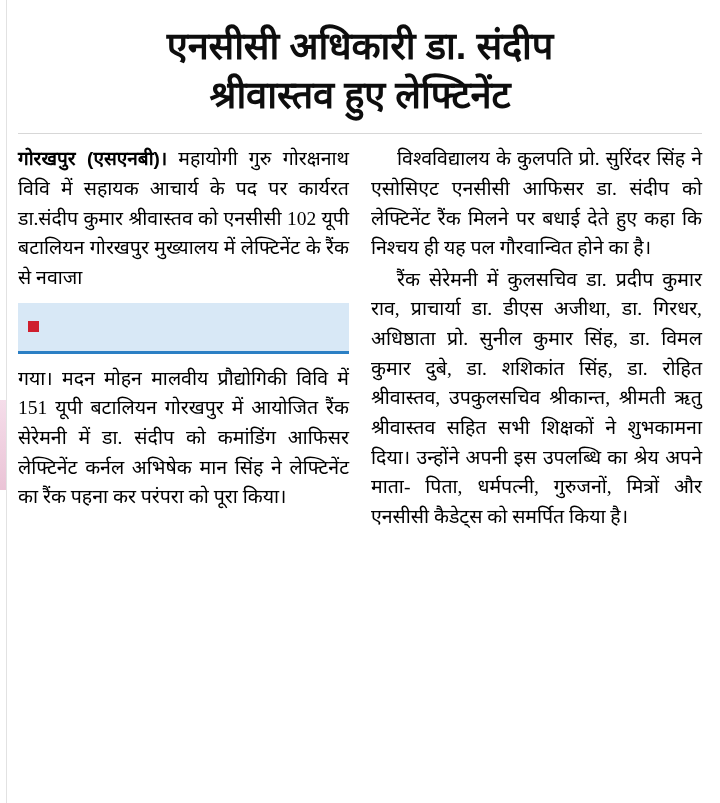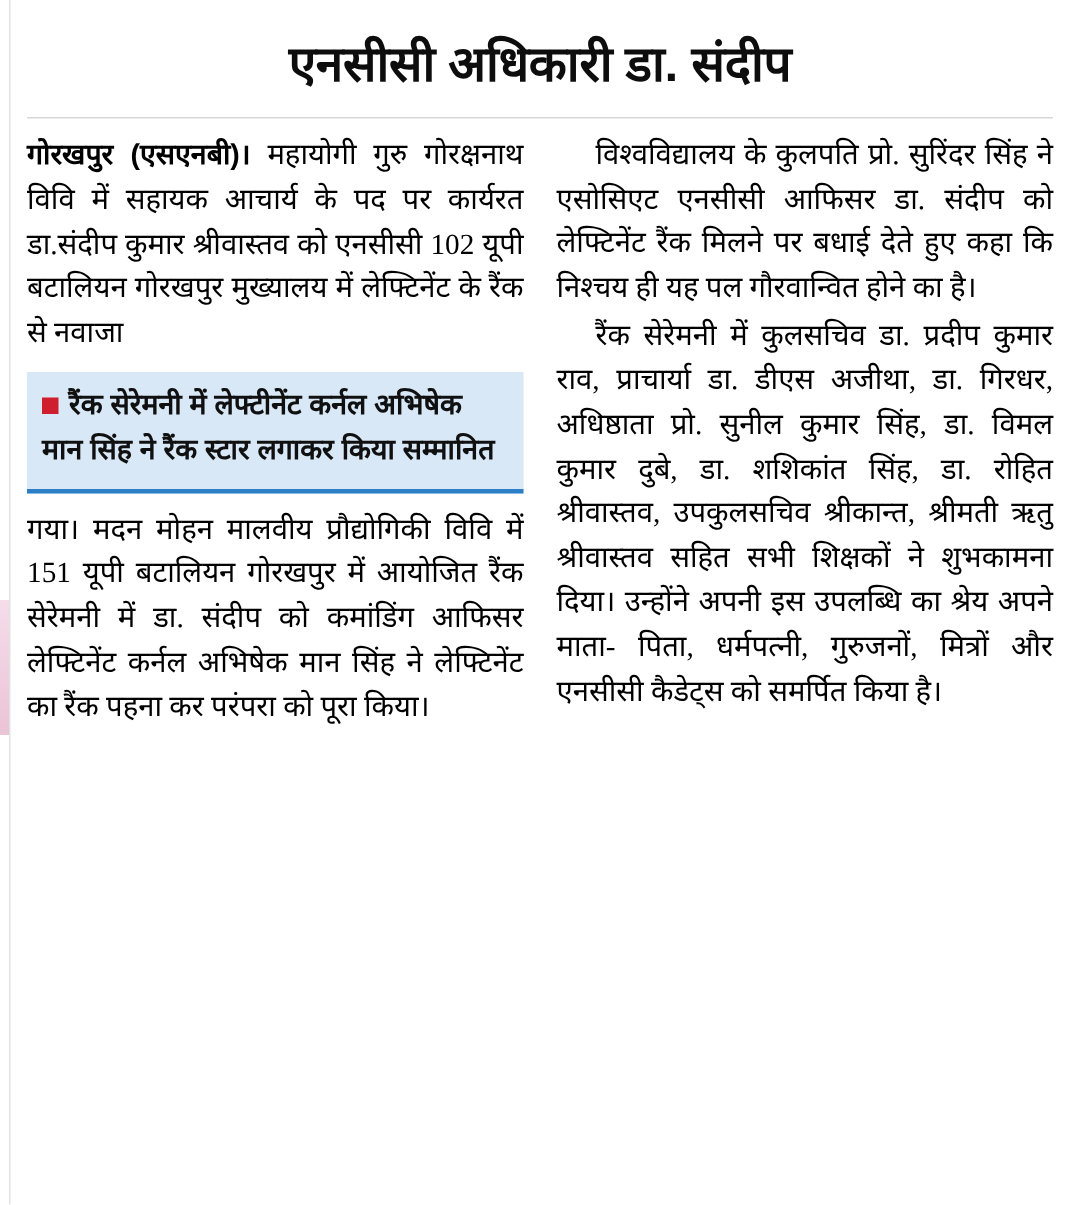--- a/index.html
+++ b/index.html
@@ -39,21 +39,21 @@
     width: 6px;
     height: 90px;
     background: linear-gradient(to bottom, #f3d7e6, #e7b9cf);
     opacity: .85;
   }
 
   .headline {
     text-align: center;
     font-family: "Liberation Sans", "DejaVu Sans", sans-serif;
     font-weight: 700;
-    font-size: 33px;
+    font-size: 38px;
     line-height: 1.28;
     letter-spacing: -0.2px;
     color: #0d0d0d;
     margin: 6px 10px 14px 10px;
   }
   .headline .l1 { display: block; }
   .headline .l2 { display: block; }
 
   .rule-top {
     height: 1px;
@@ -117,31 +117,32 @@
 </style>
 </head>
 <body>
 
 <div class="page">
   <div class="edge-rule"></div>
   <div class="edge-mark"></div>
 
   <h1 class="headline">
     <span class="l1">एनसीसी अधिकारी डा. संदीप</span>
+    <span class="l2">श्रीवास्तव हुए लेफ्टिनेंट</span>
   </h1>
 
   <div class="rule-top"></div>
 
   <div class="columns">
 
     <div class="col">
       <p><span class="lead-label">गोरखपुर (एसएनबी)।</span><span> महायोगी गुरु गोरक्षनाथ विवि में सहायक आचार्य के पद पर कार्यरत डा.संदीप कुमार श्रीवास्तव को एनसीसी 102 यूपी बटालियन गोरखपुर मुख्यालय में लेफ्टिनेंट के रैंक से नवाजा</span></p>
 
       <div class="callout">
-        <p><span class="bullet"></span><span>रैंक सेरेमनी में लेफ्टीनेंट कर्नल अभिषेक मान सिंह ने रैंक स्टार लगाकर किया सम्मानित</span></p>
+        <p><span class="bullet"></span></p>
       </div>
 
       <p>गया। मदन मोहन मालवीय प्रौद्योगिकी विवि में 151 यूपी बटालियन गोरखपुर में आयोजित रैंक सेरेमनी में डा. संदीप को कमांडिंग आफिसर लेफ्टिनेंट कर्नल अभिषेक मान सिंह ने लेफ्टिनेंट का रैंक पहना कर परंपरा को पूरा किया।</p>
     </div>
 
     <div class="col">
       <p class="indent">विश्वविद्यालय के कुलपति प्रो. सुरिंदर सिंह ने एसोसिएट एनसीसी आफिसर डा. संदीप को लेफ्टिनेंट रैंक मिलने पर बधाई देते हुए कहा कि निश्चय ही यह पल गौरवान्वित होने का है।</p>
       <p class="indent">रैंक सेरेमनी में कुलसचिव डा. प्रदीप कुमार राव, प्राचार्या डा. डीएस अजीथा, डा. गिरधर, अधिष्ठाता प्रो. सुनील कुमार सिंह, डा. विमल कुमार दुबे, डा. शशिकांत सिंह, डा. रोहित श्रीवास्तव, उपकुलसचिव श्रीकान्त, श्रीमती ऋतु श्रीवास्तव सहित सभी शिक्षकों ने शुभकामना दिया। उन्होंने अपनी इस उपलब्धि का श्रेय अपने माता- पिता, धर्मपत्नी, गुरुजनों, मित्रों और एनसीसी कैडेट्स को समर्पित किया है।</p>
     </div>
 

